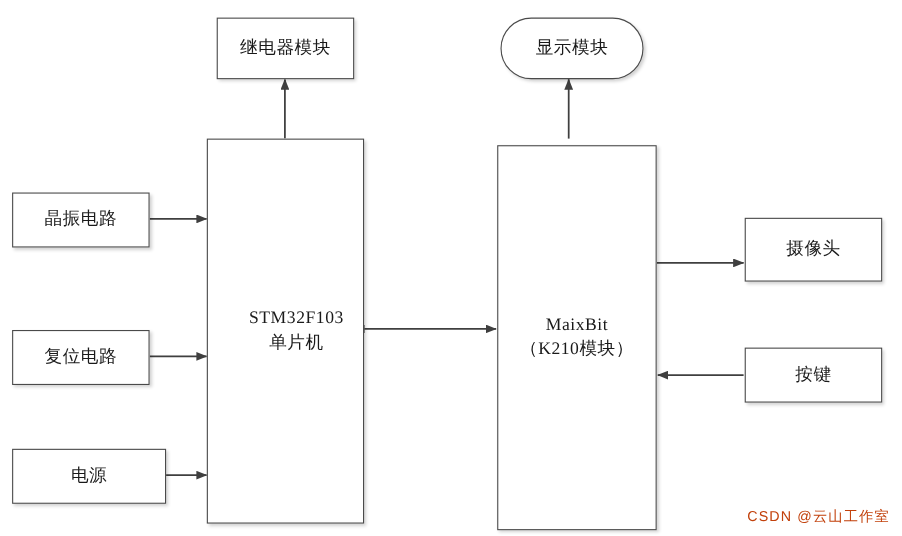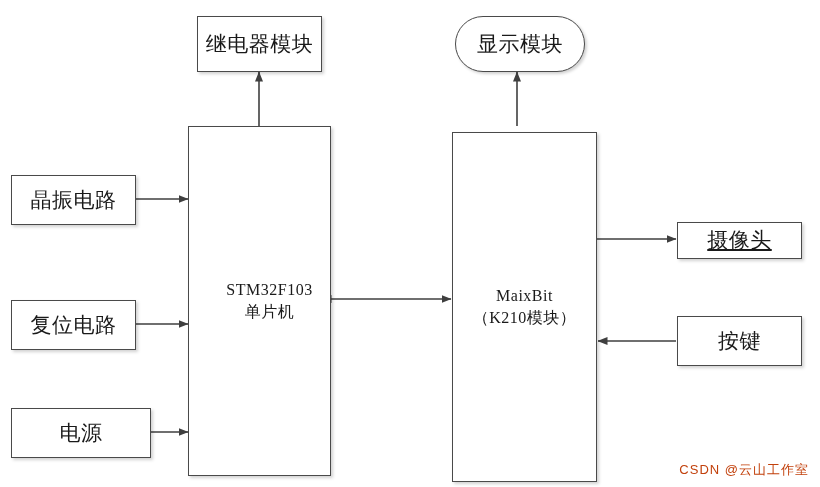--- a/index.html
+++ b/index.html
@@ -22,21 +22,21 @@
     position: absolute;
     box-sizing: border-box;
     background: #ffffff;
     border: 1px solid #4a4a4a;
     box-shadow: 2px 2px 3px rgba(0,0,0,0.18);
     display: flex;
     align-items: center;
     justify-content: center;
     text-align: center;
     color: #1a1a1a;
-    font-size: 21px;
+    font-size: 16px;
     line-height: 1.35;
     letter-spacing: 0.5px;
     user-select: none;
   }
   .node .label {
     display: block;
     white-space: pre-line;
   }
   .node.big {
     font-size: 16px;
@@ -116,21 +116,21 @@
   <div class="node big" style="left:188px; top:126px; width:143px; height:350px;padding-left:20px;">
     <span class="label">STM32F103
 单片机</span>
   </div>
 
   <div class="node big" style="left:452px; top:132px; width:145px; height:350px;">
     <span class="label">MaixBit
 （K210模块）</span>
   </div>
 
-  <div class="node" style="left:677px; top:222px; width:125px; height:37px;text-decoration:underline;">
+  <div class="node" style="left:677px; top:198px; width:125px; height:58px;">
     <span class="label">摄像头</span>
   </div>
 
   <div class="node" style="left:677px; top:316px; width:125px; height:50px;">
     <span class="label">按键</span>
   </div>
 
   <div class="watermark">CSDN @云山工作室</div>
 
 </div>

